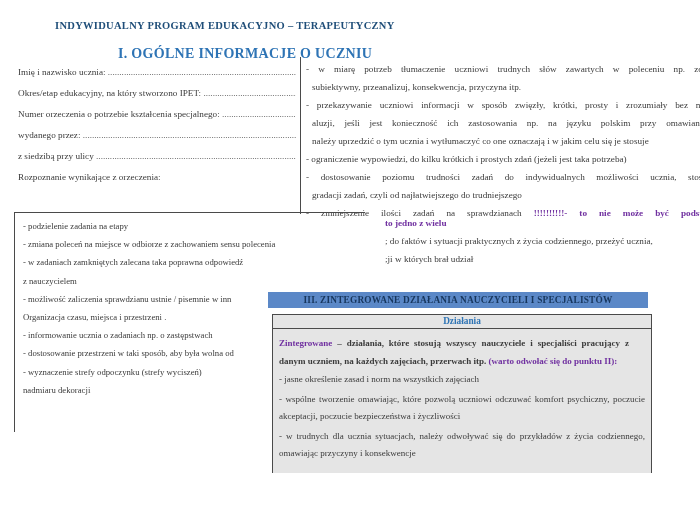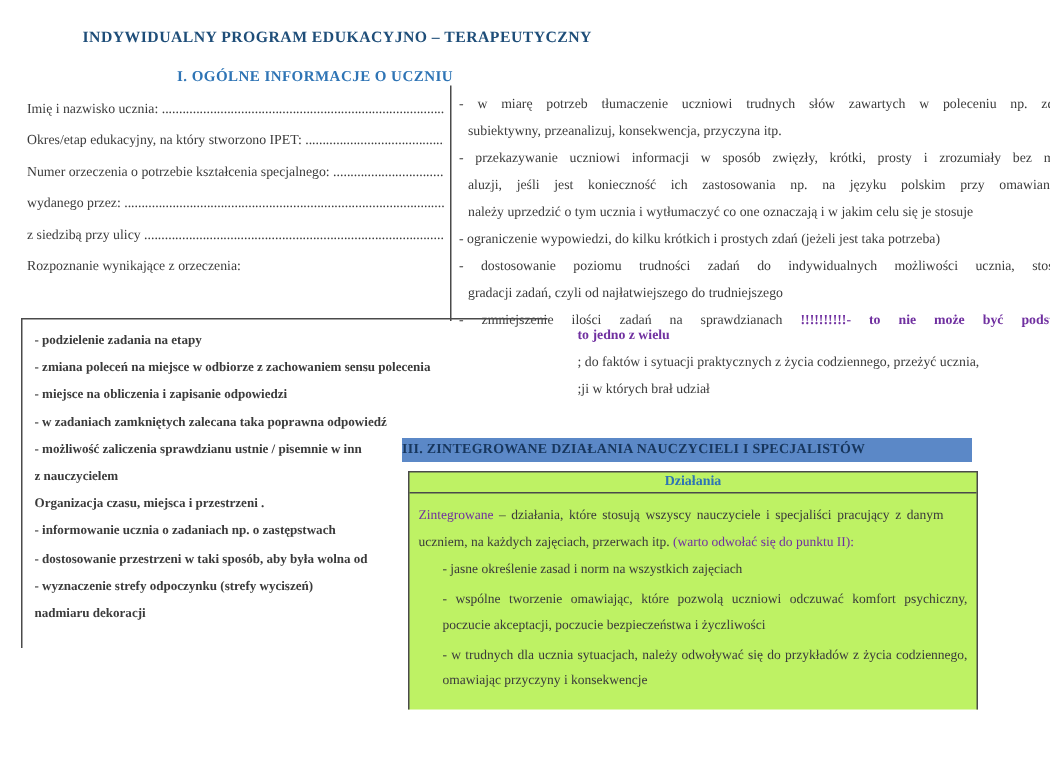--- a/index.html
+++ b/index.html
@@ -1,54 +1,54 @@
 <!DOCTYPE html>
 <html><head>
 <meta charset="utf-8">
 <style>
   html,body{margin:0;padding:0;background:#fff;}
   .page{position:relative;width:700px;height:520px;background:#fff;overflow:hidden;
         font-family:"Liberation Serif","DejaVu Serif",serif;color:#3b3b3b;padding-left:18px;}
   .abs{position:absolute;}
   .doc-title{left:55px;top:20px;font-size:10.5px;font-weight:bold;letter-spacing:.3px;white-space:nowrap;}
-  .sec1-heading{left:118px;top:46px;font-size:10px;font-weight:bold;letter-spacing:.3px;white-space:nowrap;}
+  .sec1-heading{left:118px;top:46px;font-size:14px;font-weight:bold;letter-spacing:.3px;white-space:nowrap;}
   
   .form-col{left:18px;top:62px;width:278px;overflow:hidden;font-size:9.2px;}
   .form-line{white-space:nowrap;height:21px;line-height:21px;overflow:hidden;}
   
   .v-divider{left:300px;top:57px;width:1px;height:157px;background:#4a4a4a;}
   
   .adapt-col{left:306px;top:60px;width:401px;font-size:9.2px;line-height:18px;z-index:1;}
   .a-line{white-space:nowrap;overflow:visible;text-align:left;}
   .a-line.stretch{white-space:normal;text-align:justify;text-align-last:justify;}
   .a-line.indent{padding-left:6px;}
   .purple{color:#7030A0;}
   .bold{font-weight:bold;}
   
   .box-top-border{left:14px;top:212px;width:351px;height:1px;background:#4a4a4a;z-index:3;}
   .overlay-box{left:14px;top:212px;width:281px;height:220px;background:#fff;
                border-left:1px solid #4a4a4a;z-index:2;padding:5px 0 0 8px;box-sizing:border-box;
                font-size:8.7px;overflow:hidden;}
-  .box-line{white-space:nowrap;height:18.2px;line-height:18.2px;overflow:hidden;font-weight:bold;}
+  .box-line{white-space:nowrap;height:18.2px;line-height:18.2px;overflow:hidden;}
   
   .fragments{left:385px;top:214px;width:330px;font-size:9.2px;line-height:18.2px;z-index:2;}
   .frag-line{white-space:nowrap;}
   
   .banner{left:268px;top:292px;width:380px;height:16px;background:#5B88C7;z-index:4;
-          text-align:left;line-height:16px;font-size:9.3px;font-weight:bold;color:#17365D;
+          text-align:center;line-height:16px;font-size:9.3px;font-weight:bold;color:#17365D;
           letter-spacing:.2px;white-space:nowrap;overflow:hidden;}
   
-  .dzialania-table{left:272px;top:314px;width:380px;height:159px;z-index:4;background:#bef264;
+  .dzialania-table{left:272px;top:314px;width:380px;height:159px;z-index:4;background:#e5e5e5;
           border-left:1px solid #4a4a4a;border-right:1px solid #4a4a4a;border-top:1px solid #4a4a4a;
           box-sizing:border-box;font-size:9px;}
   .table-header{height:13px;line-height:13px;border-bottom:1px solid #4a4a4a;
           text-align:center;font-weight:bold;color:#2E74B5;font-size:9.3px;}
   .table-body{padding:6px 6px 0 6px;}
-  .intro{font-weight:normal;text-align:justify;line-height:17.5px;margin:0 16px 1px 0;}
-  .t-item{text-align:justify;line-height:17px;margin:0 0 3px 16px;}
+  .intro{font-weight:bold;text-align:justify;line-height:17.5px;margin:0 16px 1px 0;}
+  .t-item{text-align:justify;line-height:17px;margin:0 0 3px 0;}
 </style>
 </head>
 <body>
 
 <div class="page">
 
   <div class="abs doc-title" style="color:#1F4E79;">INDYWIDUALNY PROGRAM EDUKACYJNO – TERAPEUTYCZNY</div>
 
   <div class="abs sec1-heading" style="color:#2E74B5;">I. OGÓLNE INFORMACJE O UCZNIU</div>
 
@@ -78,24 +78,23 @@
   <div class="abs fragments">
     <div class="frag-line purple bold">to jedno z wielu</div>
     <div class="frag-line">; do faktów i sytuacji praktycznych z życia codziennego, przeżyć ucznia,</div>
     <div class="frag-line">;ji w których brał udział</div>
   </div>
 
   <div class="abs box-top-border"></div>
   <div class="abs overlay-box">
     <div class="box-line">- podzielenie zadania na etapy</div>
     <div class="box-line">- zmiana poleceń na miejsce w odbiorze z zachowaniem sensu polecenia</div>
-    <div class="box-line">- miejsce na obliczenia i zapisanie odpowiedzi</div>
     <div class="box-line">- w zadaniach zamkniętych zalecana taka poprawna odpowiedź</div>
+    <div class="box-line">z nauczycielem</div>
     <div class="box-line">- możliwość zaliczenia sprawdzianu ustnie / pisemnie w inn</div>
-    <div class="box-line">z nauczycielem</div>
     <div class="box-line">Organizacja czasu, miejsca i przestrzeni .</div>
     <div class="box-line">- informowanie ucznia o zadaniach np. o zastępstwach</div>
     <div class="box-line">- dostosowanie przestrzeni w taki sposób, aby była wolna od</div>
     <div class="box-line">- wyznaczenie strefy odpoczynku (strefy wyciszeń)</div>
     <div class="box-line">nadmiaru dekoracji</div>
   </div>
 
   <div class="abs banner">III. ZINTEGROWANE DZIAŁANIA NAUCZYCIELI I SPECJALISTÓW</div>
 
   <div class="abs dzialania-table">

